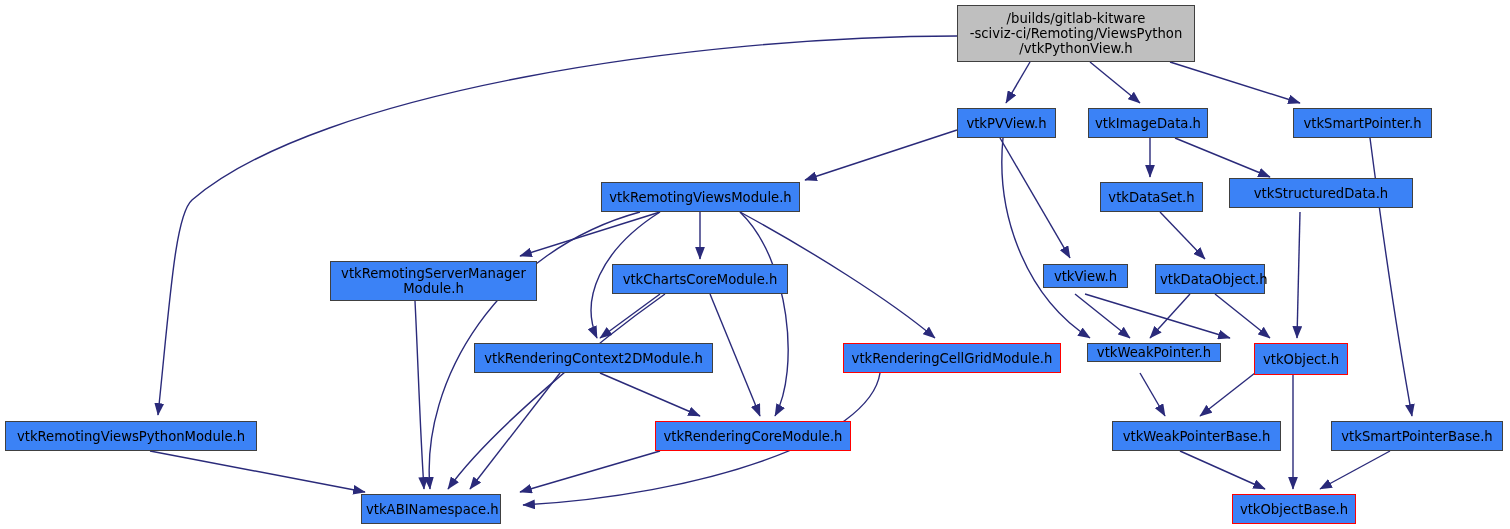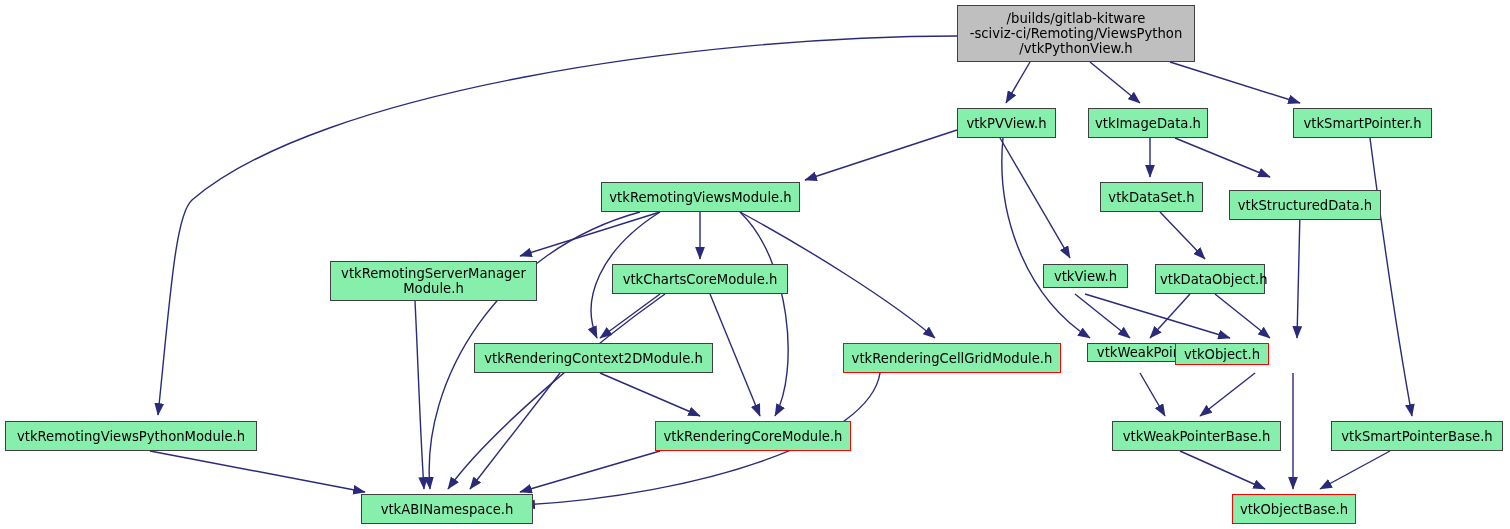--- a/index.html
+++ b/index.html
@@ -23,21 +23,21 @@
     width: 1510px;
     height: 529px;
   }
   .graph-node {
     position: absolute;
     box-sizing: border-box;
     display: flex;
     align-items: center;
     justify-content: center;
     text-align: center;
-    background: #86efac;
+    background: #3b82f6;
     border: 1px solid #404040;
     color: #000000;
     font-size: 13.2px;
     line-height: 15px;
     white-space: pre-line;
     letter-spacing: 0px;
   }
   .graph-node.red {
     border-color: #ff0000;
   }
@@ -103,30 +103,30 @@
   </svg>
   <div id="nodes-layer">
       <div class="graph-node root" style="left: 957px; top: 5px; width: 238px; height: 57px;"><span class="node-label">/builds/gitlab-kitware
 -sciviz-ci/Remoting/ViewsPython
 /vtkPythonView.h</span></div>
       <div class="graph-node" style="left: 957px; top: 108px; width: 99px; height: 30px;"><span class="node-label">vtkPVView.h</span></div>
       <div class="graph-node" style="left: 1088px; top: 108px; width: 120px; height: 30px;"><span class="node-label">vtkImageData.h</span></div>
       <div class="graph-node" style="left: 1293px; top: 108px; width: 139px; height: 30px;"><span class="node-label">vtkSmartPointer.h</span></div>
       <div class="graph-node" style="left: 601px; top: 182px; width: 199px; height: 30px;"><span class="node-label">vtkRemotingViewsModule.h</span></div>
       <div class="graph-node" style="left: 1100px; top: 182px; width: 103px; height: 30px;"><span class="node-label">vtkDataSet.h</span></div>
-      <div class="graph-node" style="left: 1229px; top: 190px; width: 152px; height: 30px;"><span class="node-label">vtkStructuredData.h</span></div>
+      <div class="graph-node" style="left: 1229px; top: 178px; width: 184px; height: 30px;"><span class="node-label">vtkStructuredData.h</span></div>
       <div class="graph-node" style="left: 330px; top: 261px; width: 207px; height: 40px;"><span class="node-label">vtkRemotingServerManager
 Module.h</span></div>
       <div class="graph-node" style="left: 612px; top: 264px; width: 176px; height: 30px;"><span class="node-label">vtkChartsCoreModule.h</span></div>
       <div class="graph-node" style="left: 1043px; top: 264px; width: 85px; height: 24px; justify-content: center;"><span class="node-label">vtkView.h</span></div>
       <div class="graph-node" style="left: 1155px; top: 264px; width: 110px; height: 30px;"><span class="node-label">vtkDataObject.h</span></div>
       <div class="graph-node" style="left: 474px; top: 343px; width: 239px; height: 30px;"><span class="node-label">vtkRenderingContext2DModule.h</span></div>
       <div class="graph-node red" style="left: 843px; top: 343px; width: 218px; height: 30px;"><span class="node-label">vtkRenderingCellGridModule.h</span></div>
       <div class="graph-node" style="left: 1087px; top: 343px; width: 134px; height: 19px;"><span class="node-label">vtkWeakPointer.h</span></div>
-      <div class="graph-node red" style="left: 1175px; top: 343px; width: 94px; height: 22px; justify-content: center;"><span class="node-label">vtkObject.h</span></div>
+      <div class="graph-node red" style="left: 1254px; top: 343px; width: 94px; height: 32px; justify-content: center;"><span class="node-label">vtkObject.h</span></div>
       <div class="graph-node" style="left: 5px; top: 421px; width: 252px; height: 30px;"><span class="node-label">vtkRemotingViewsPythonModule.h</span></div>
       <div class="graph-node red" style="left: 655px; top: 421px; width: 196px; height: 30px;"><span class="node-label">vtkRenderingCoreModule.h</span></div>
       <div class="graph-node" style="left: 1086px; top: 421px; width: 169px; height: 30px; margin-left: 26px;"><span class="node-label">vtkWeakPointerBase.h</span></div>
       <div class="graph-node" style="left: 1331px; top: 421px; width: 172px; height: 30px;"><span class="node-label">vtkSmartPointerBase.h</span></div>
-      <div class="graph-node" style="left: 361px; top: 494px; width: 172px; height: 30px;"><span class="node-label">vtkABINamespace.h</span></div>
+      <div class="graph-node" style="left: 361px; top: 494px; width: 140px; height: 30px;"><span class="node-label">vtkABINamespace.h</span></div>
       <div class="graph-node red" style="left: 1232px; top: 494px; width: 124px; height: 30px;"><span class="node-label">vtkObjectBase.h</span></div>
     </div>
 </div>
 
 </body></html>

